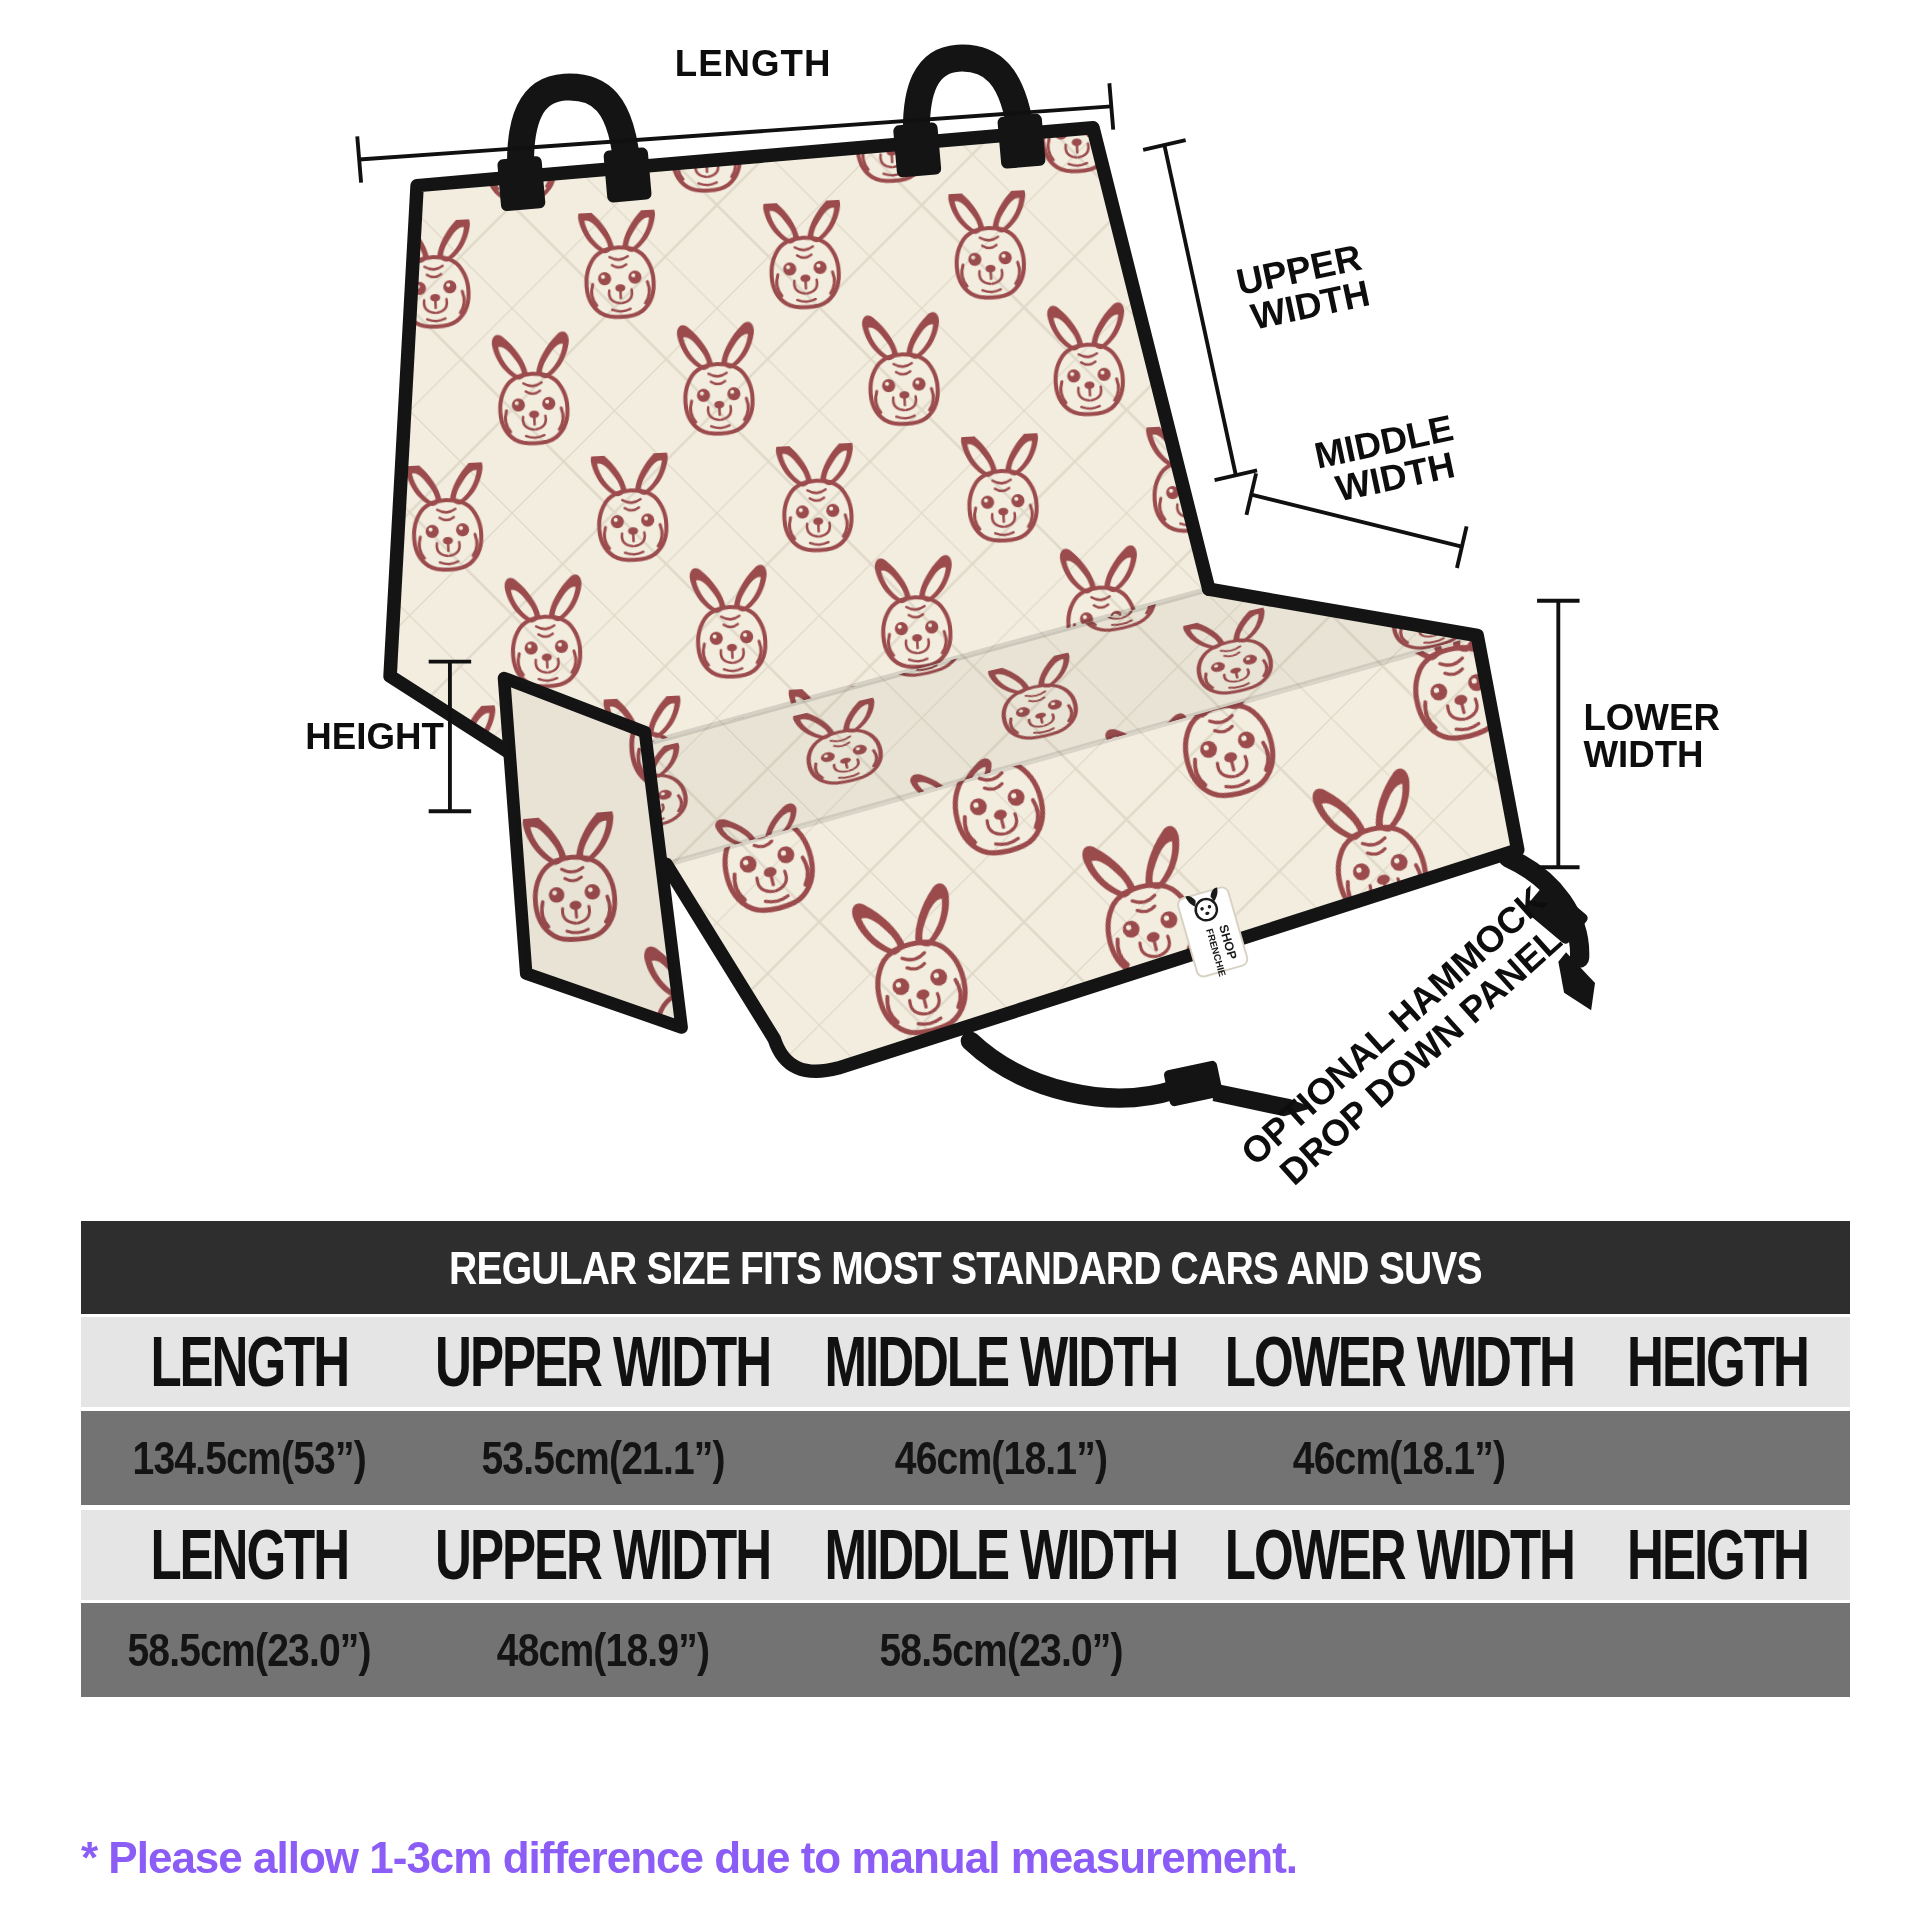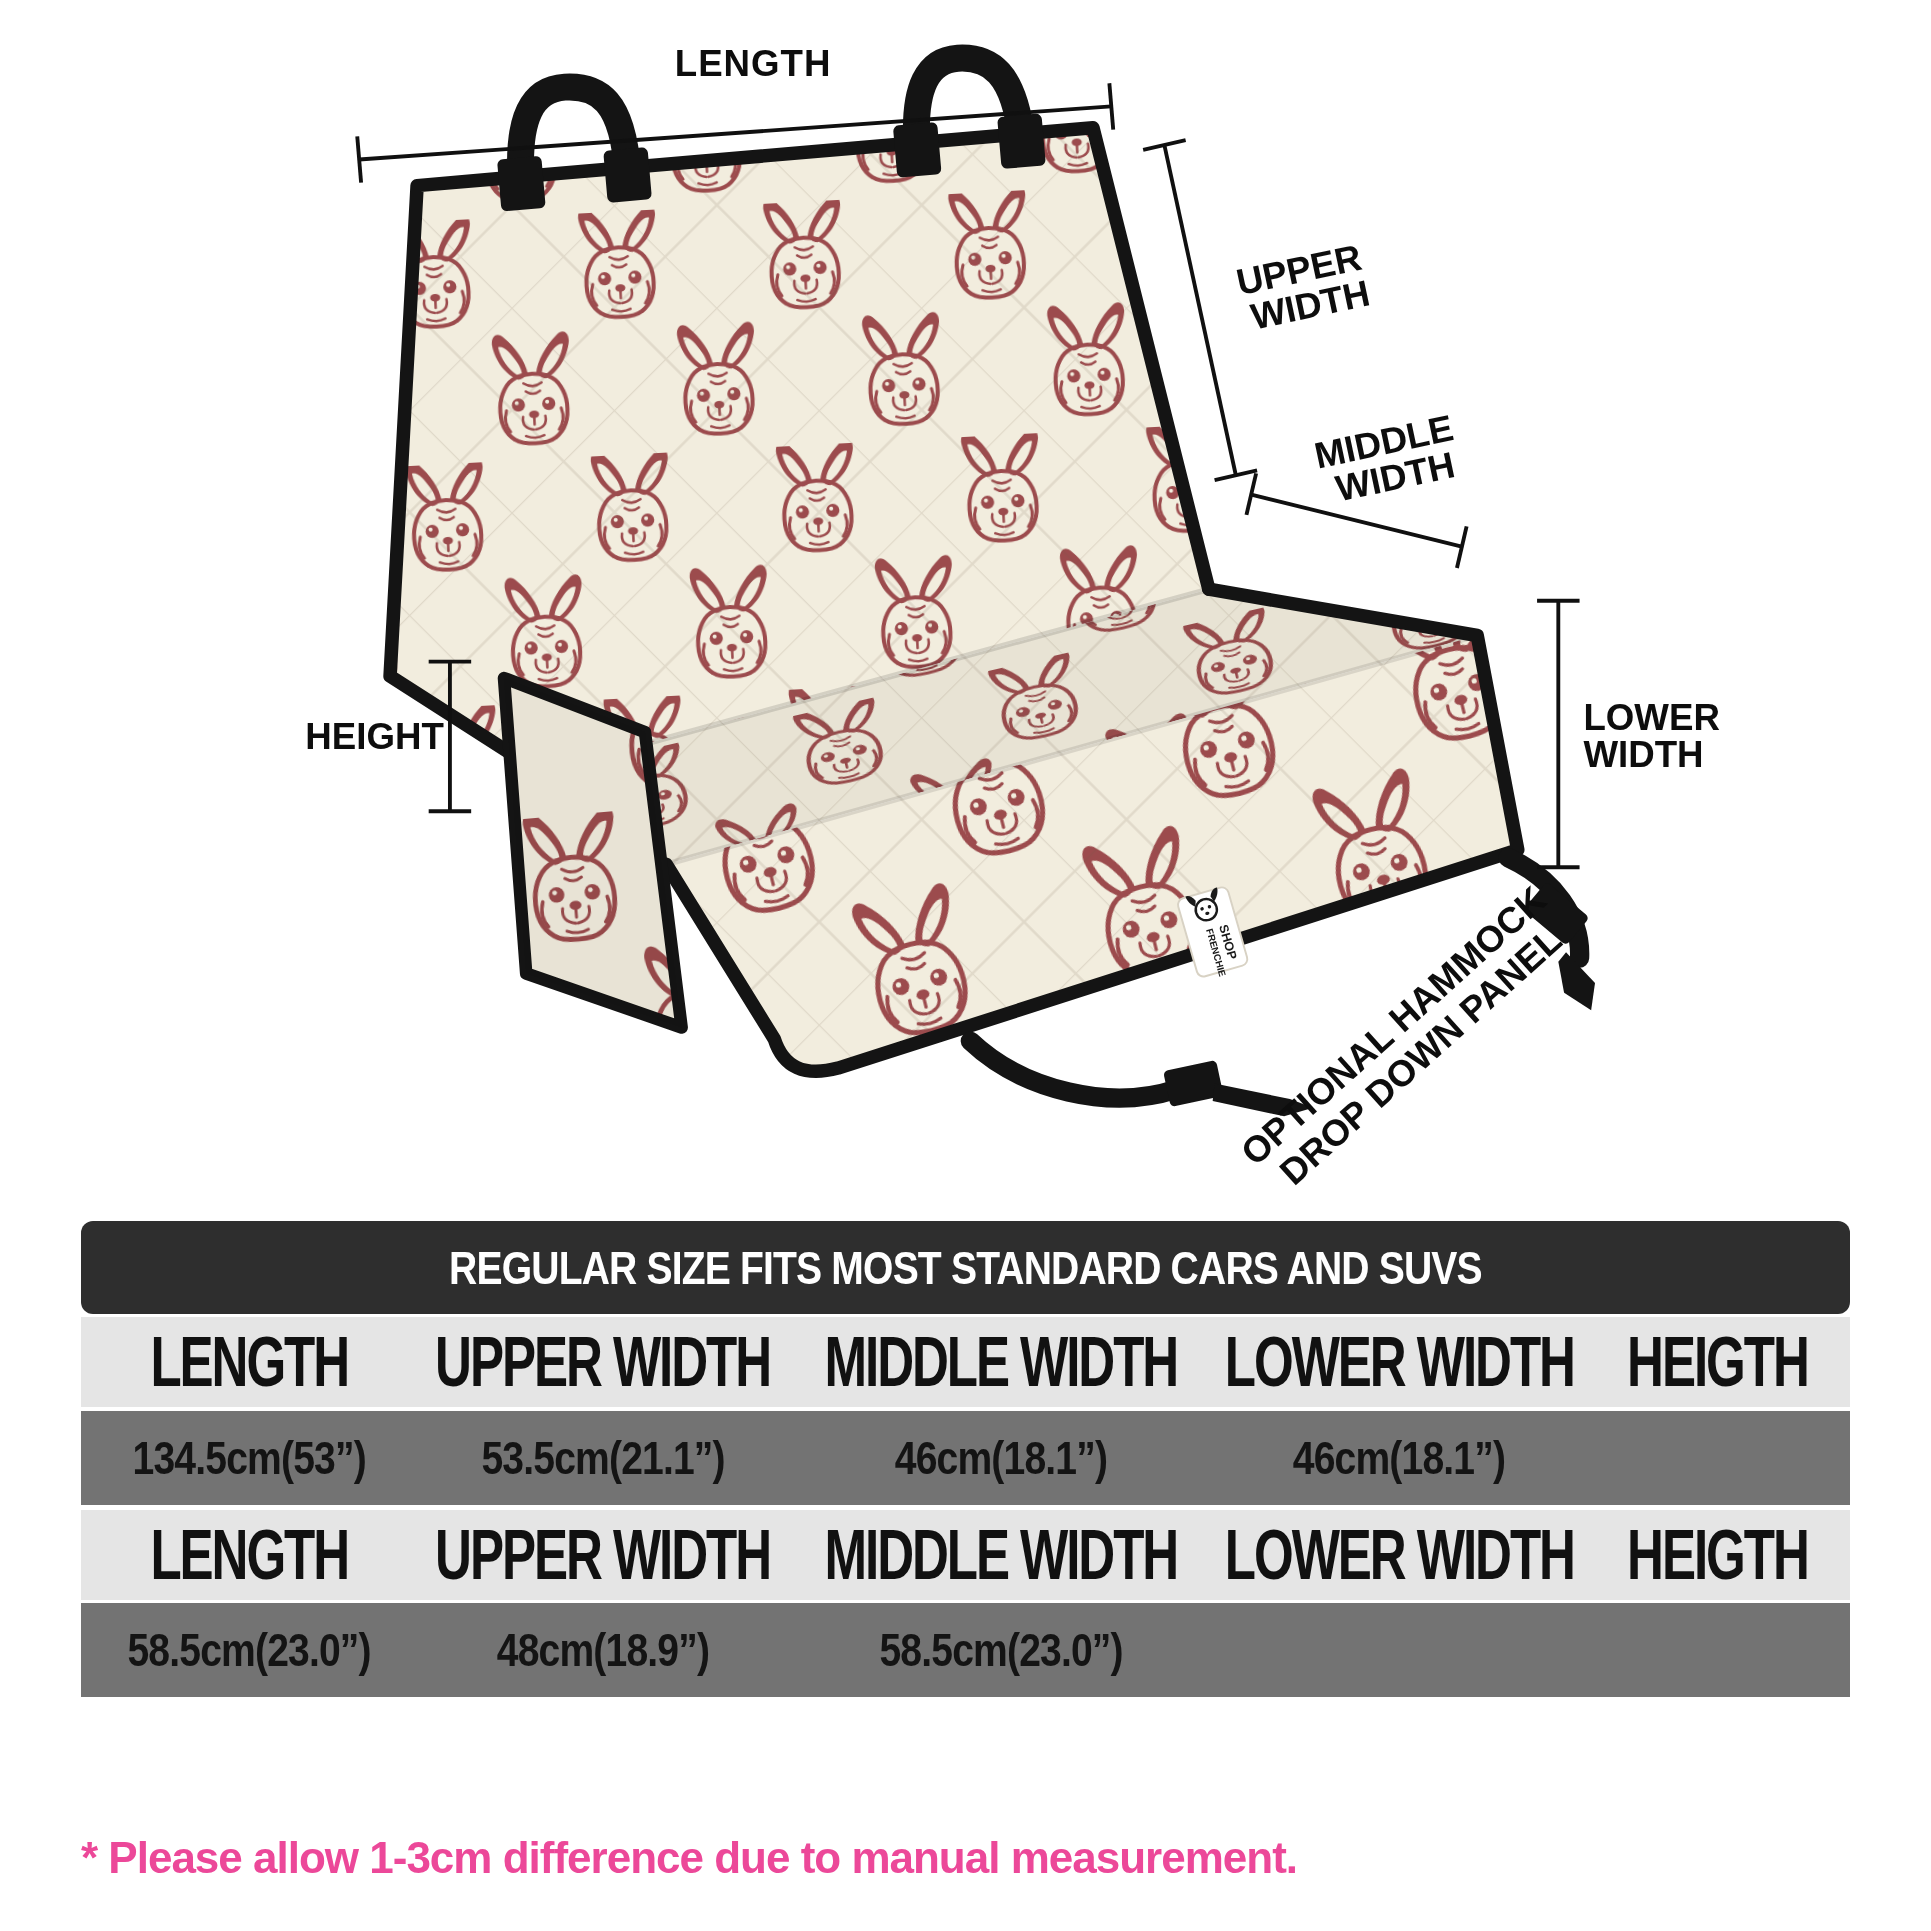--- a/index.html
+++ b/index.html
@@ -3,35 +3,35 @@
 <meta charset="utf-8">
 <style>
   html,body{margin:0;padding:0;background:#ffffff;}
   .stage{position:relative;width:1931px;height:1931px;background:#ffffff;overflow:hidden;
          font-family:"Liberation Sans", sans-serif;color:#0d0d0d;}
   svg text{font-family:"Liberation Sans", sans-serif;}
 
   
   .tables{position:absolute;left:81px;top:1221px;width:1769px;}
   .band-title{height:93px;background:#2E2E2E;display:flex;align-items:center;justify-content:center;
-              margin-bottom:2.9px;border-radius:12px;}
+              margin-bottom:2.9px;}
   .band-title span{color:#ffffff;font-weight:bold;font-size:46px;display:inline-block;
                    transform:scaleX(.85);white-space:nowrap;letter-spacing:-1px;}
   .hdr-row{height:90px;background:#E5E5E5;display:grid;
            grid-template-columns:19% 21% 24% 21% 15%;margin-bottom:3.9px;}
   .hdr-row .cell{display:flex;align-items:center;justify-content:center;}
   .hdr-row .cell span{font-weight:bold;font-size:71px;letter-spacing:-2.9px;display:inline-block;
                       transform:scaleX(.72);white-space:nowrap;color:#111;}
   .val-row{height:94px;background:#737373;display:grid;
            grid-template-columns:19% 21% 24% 21% 15%;margin-bottom:4.8px;}
   .val-row .cell{display:flex;align-items:center;justify-content:center;}
   .val-row .cell span{font-weight:bold;font-size:46px;display:inline-block;transform:scaleX(.85);
                       white-space:nowrap;color:#141414;letter-spacing:-1px;}
   .footnote{position:absolute;left:81px;top:1833px;font-weight:bold;font-size:44px;
-            letter-spacing:-1px;color:#ec4899;}
+            letter-spacing:-1px;color:#8b5cf6;}
 </style>
 </head>
 <body>
 
 <div class="stage">
 
   <svg viewBox="0 0 2000 1260" width="1931" height="1217" style="position:absolute;left:0;top:0;">
     <defs>
       <g id="frenchie">
         <path d="M -14,-28 C -25,-33 -36,-47 -38,-64 C -38,-73 -32,-76 -26,-70 C -15,-60 -6,-46 -4,-33 C -8,-30 -11,-28 -14,-28 Z" fill="#9C4B4D"></path>

